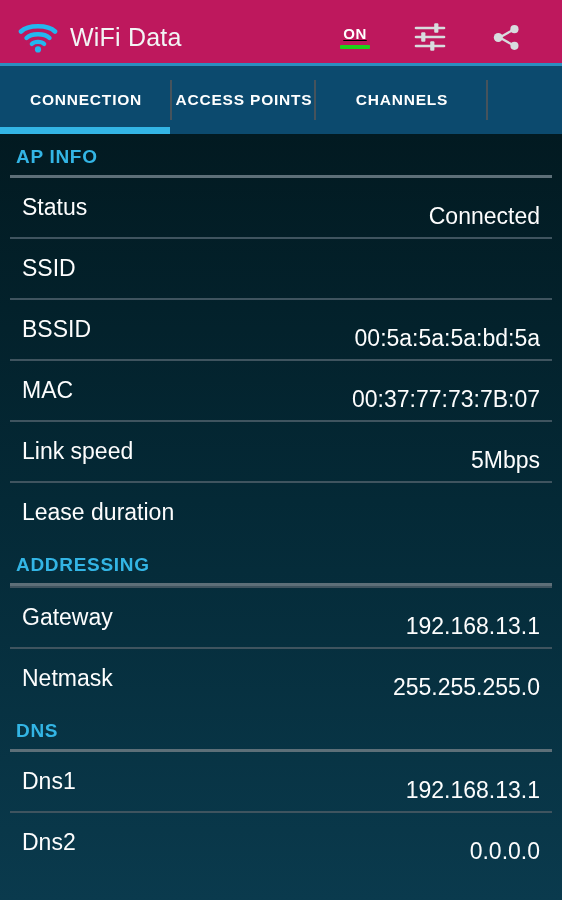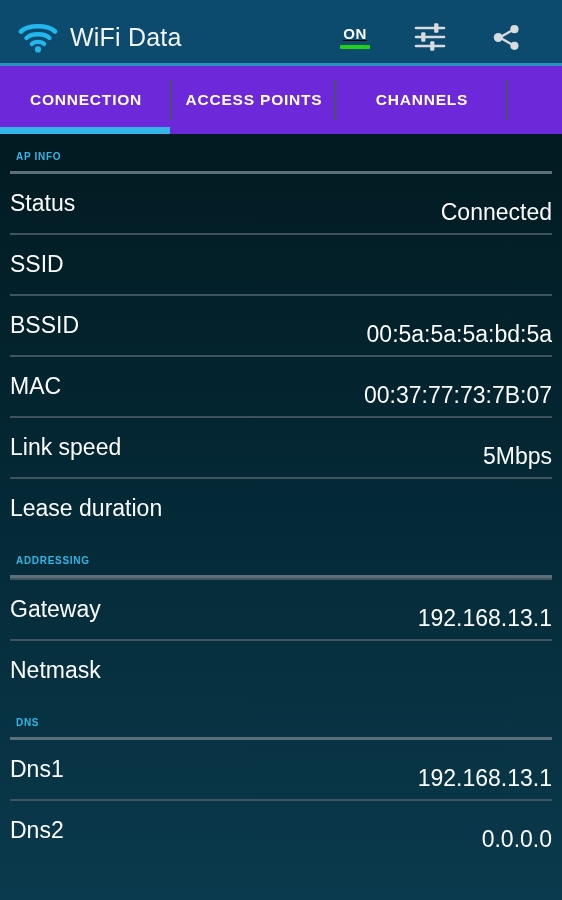--- a/index.html
+++ b/index.html
@@ -19,21 +19,21 @@
     position: relative;
     display: flex;
     flex-direction: column;
     background: #02090c;
   }
 
   
   .actionbar {
     height: 66px;
     flex: 0 0 66px;
-    background: #0c4a6e;
+    background: #be185d;
     display: flex;
     align-items: center;
     padding: 8px 18px 0 18px;
     position: relative;
   }
   .actionbar::after {
     content: "";
     position: absolute;
     left: 0; right: 0; bottom: 0;
     height: 3px;
@@ -99,21 +99,21 @@
     align-items: center;
     justify-content: center;
     cursor: pointer;
   }
   .icon-btn svg { display: block; }
 
   
   .tabbar {
     height: 68px;
     flex: 0 0 68px;
-    background: #6d28d9;
+    background: #0c4a6e;
     display: flex;
     align-items: stretch;
     position: relative;
   }
   .tab {
     flex: 0 0 auto;
     display: flex;
     align-items: center;
     justify-content: center;
     position: relative;
@@ -149,35 +149,35 @@
     overflow: hidden;
     background: linear-gradient(to bottom, #021a21 0%, #042936 48%, #0a3a4d 100%);
   }
   .list { display: block; }
 
   .section-header {
     padding: 12px 16px 7px 16px;
   }
   .section-title {
     color: #33b5e5;
-    font-size: 10px;
+    font-size: 19px;
     font-weight: bold;
     letter-spacing: 0.7px;
   }
   .section-rule {
     height: 3px;
     margin: 0 10px;
     background: #5d6f78;
   }
 
   .row {
     height: 59px;
     display: flex;
     align-items: center;
-    padding: 0 10px;
+    padding: 0 22px;
     position: relative;
   }
   .row-label {
     color: #fdfdfd;
     font-size: 23px;
     font-weight: 400;
     white-space: nowrap;
   }
   .row-value {
     margin-left: auto;
@@ -255,21 +255,21 @@
 
     </div>
   </div>
 
   <div class="tabbar">
     <div class="tab active" style="width:172px">
       <span class="tab-label">CONNECTION</span>
       <span class="sep"></span>
       <span class="underline"></span>
     </div>
-    <div class="tab" style="width:164px">
+    <div class="tab" style="width:144px">
       <span class="tab-label">ACCESS POINTS</span>
       <span class="sep"></span>
     </div>
     <div class="tab" style="width:172px">
       <span class="tab-label">CHANNELS</span>
       <span class="sep"></span>
     </div>
   </div>
 
   <div class="content">
@@ -321,20 +321,21 @@
       <div class="row-divider"></div>
 
       <div class="row">
         <span class="row-label">Gateway</span>
         <span class="row-value">192.168.13.1</span>
       </div>
       <div class="row-divider"></div>
 
       <div class="row">
         <span class="row-label">Netmask</span>
+        <span class="row-value">255.255.255.0</span>
       </div>
 
       <div class="section-header">
         <span class="section-title">DNS</span>
       </div>
       <div class="section-rule"></div>
 
       <div class="row">
         <span class="row-label">Dns1</span>
         <span class="row-value">192.168.13.1</span>

